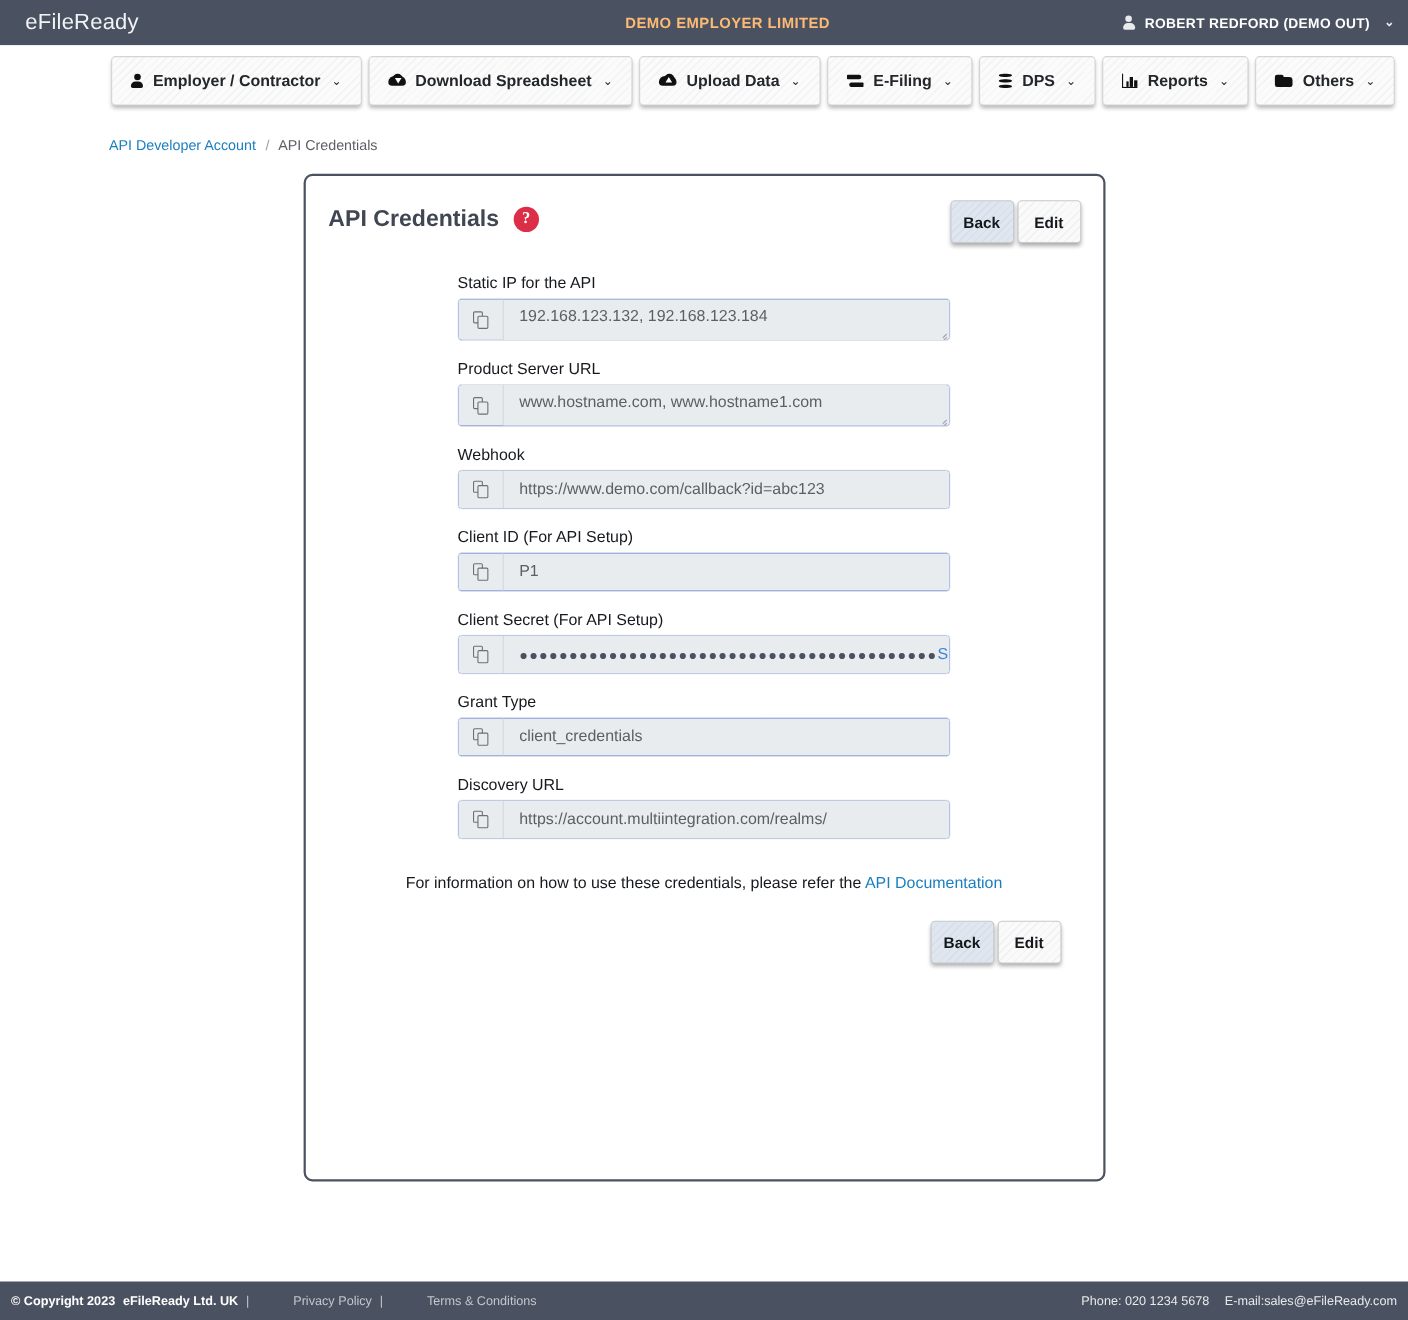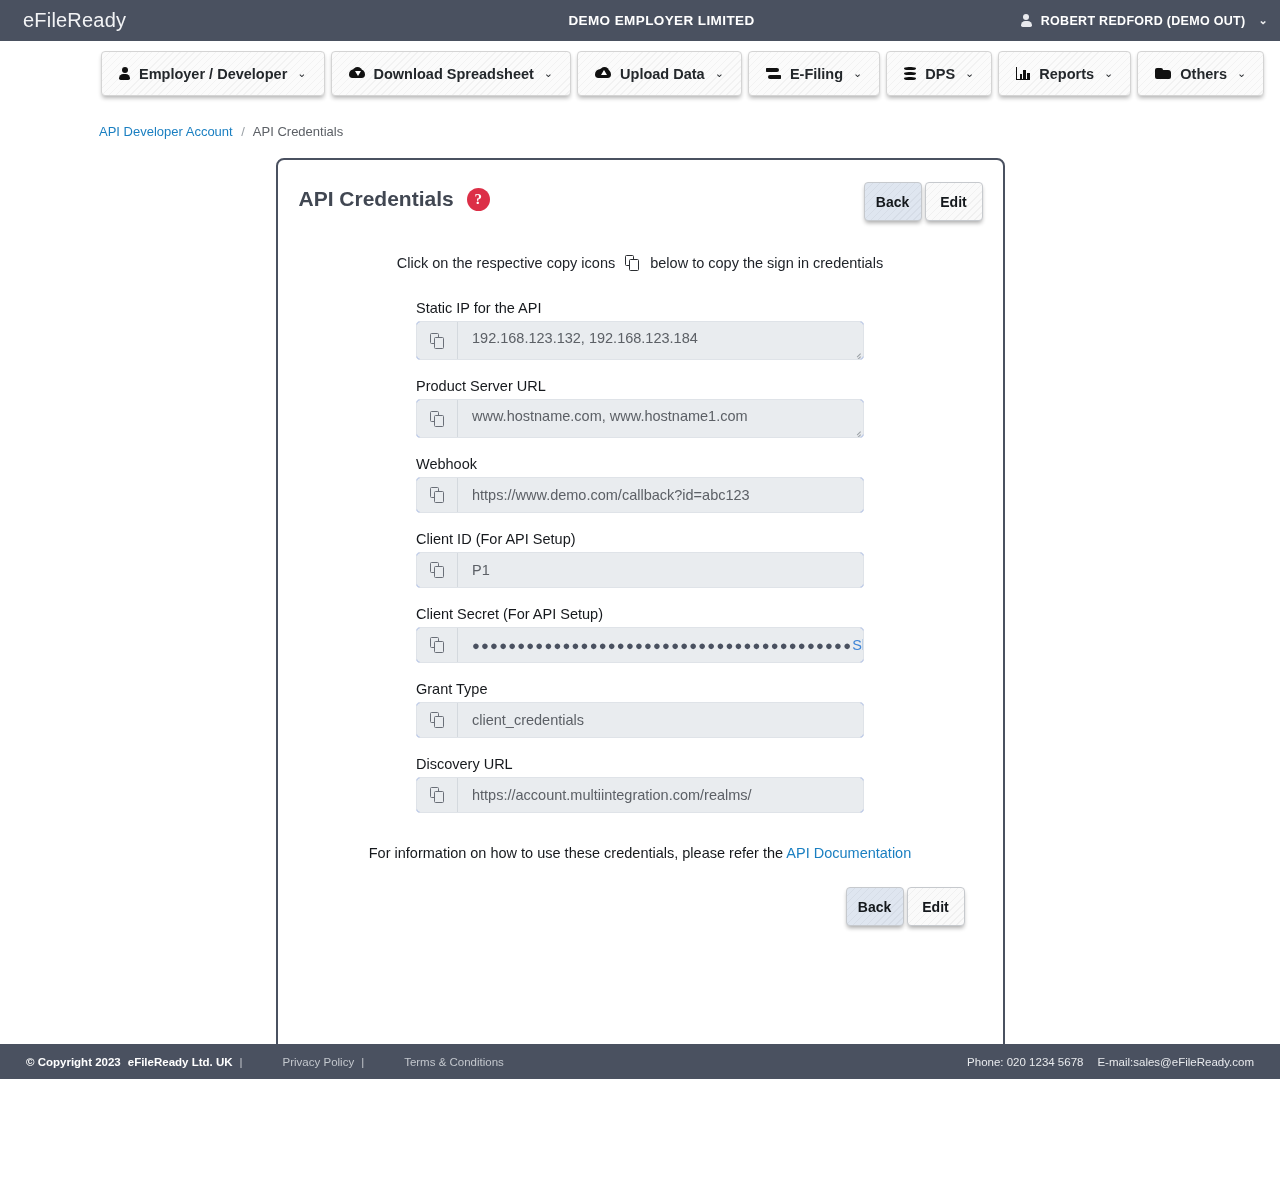--- a/index.html
+++ b/index.html
@@ -27,21 +27,21 @@
     color: #f2f3f5;
     font-weight: 400;
   }
   .company {
     position: absolute;
     left: 0; right: 0;
     text-align: center;
     font-size: 13.5px;
     font-weight: bold;
     letter-spacing: .4px;
-    color: #ffffff;
+    color: #fdba74;
     pointer-events: none;
     padding-left: 43px;
   }
   .userbox {
     position: absolute;
     right: 12px;
     display: flex;
     align-items: center;
     gap: 9px;
     font-size: 12.5px;
@@ -315,30 +315,30 @@
   .footer {
     position: absolute;
     left: 0; bottom: 0;
     width: 1280px;
     height: 35px;
     background: #4a5160;
     color: #e8eaed;
     display: flex;
     align-items: center;
     justify-content: space-between;
-    padding: 0 26px;
+    padding: 0 10px;
     font-size: 11.5px;
   }
   .footer .left { display: flex; align-items: center; gap: 7px; }
   .footer .left .cpy { font-weight: bold; color:#ffffff; }
   .footer .left a { color: #c3c7cd; text-decoration: none; margin-left: 33px; }
   .footer .left .bar { color: #c3c7cd; }
   .footer .right { display:flex; gap: 14px; color:#e8eaed;justify-content:center; }
 
-  .page { position: relative; width:1280px; height:1079px; }
+  .page { position: relative; width:1280px; height:1200px; }
   .scrollspace { height: 60px; }
 </style>
 </head>
 <body>
 
 <div class="page">
 
   <div class="topbar">
     <div class="brand">eFileReady</div>
     <div class="company">DEMO EMPLOYER LIMITED</div>
@@ -348,21 +348,21 @@
       <span class="caret">⌄</span>
     </div>
   </div>
 
   <div class="navwrap">
 
     <div class="navbtn">
       <span class="gico">
           <i class="ic-user"></i>
         </span>
-      <span>Employer / Developer</span>
+      <span>Employer / Contractor</span>
       <span class="chev">⌄</span>
     </div>
 
     <div class="navbtn">
       <span class="gico">
           <i class="ic-cloud down">
             <i class="arr"></i>
           </i>
         </span>
       <span>Download Spreadsheet</span>
@@ -432,28 +432,20 @@
       <div class="panel-title">
         <span>API Credentials</span>
         <span class="help-ico">?</span>
       </div>
       <div class="btnrow">
         <button class="btn back">Back</button>
         <button class="btn edit">Edit</button>
       </div>
     </div>
 
-    <div class="hint">
-      <span>Click on the respective copy icons</span>
-      <span class="copy-ico">
-          <i class="s1"></i>
-          <i class="s2"></i>
-        </span>
-      <span>below to copy the sign in credentials</span>
-    </div>
 
     <div class="form">
 
       <div class="field">
         <label class="flabel">Static IP for the API</label>
         <div class="fctl tall">
           <div class="copybtn">
             <span class="copy-ico">
                 <i class="s1"></i>
                 <i class="s2"></i>

